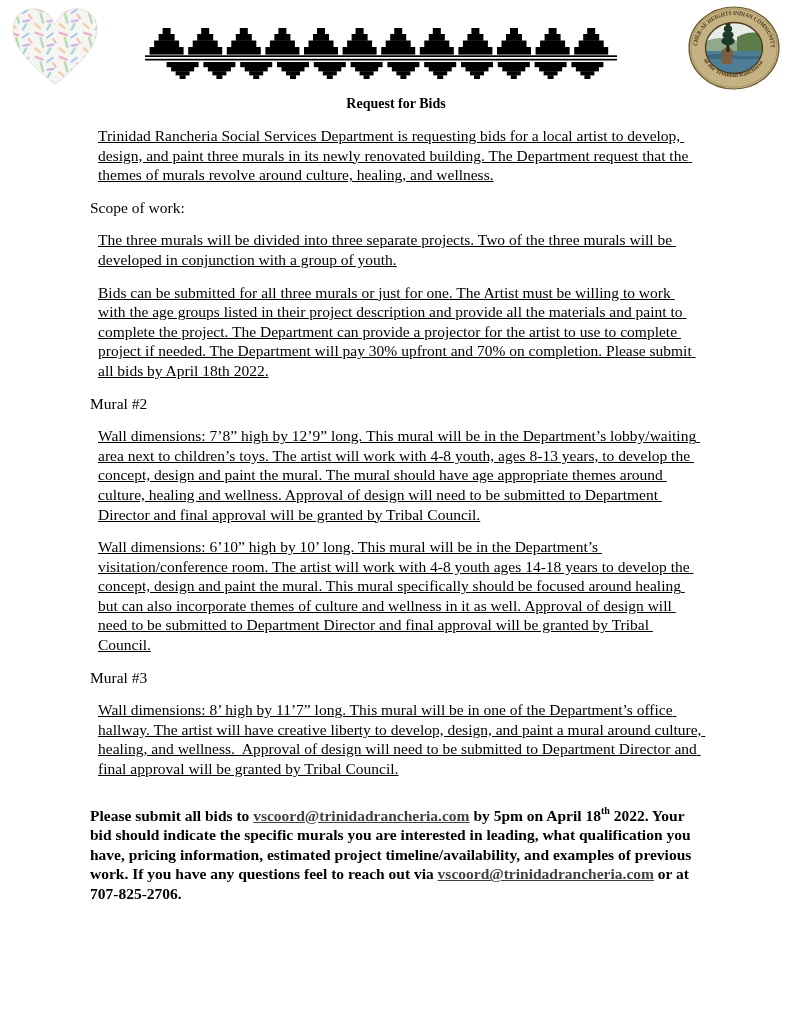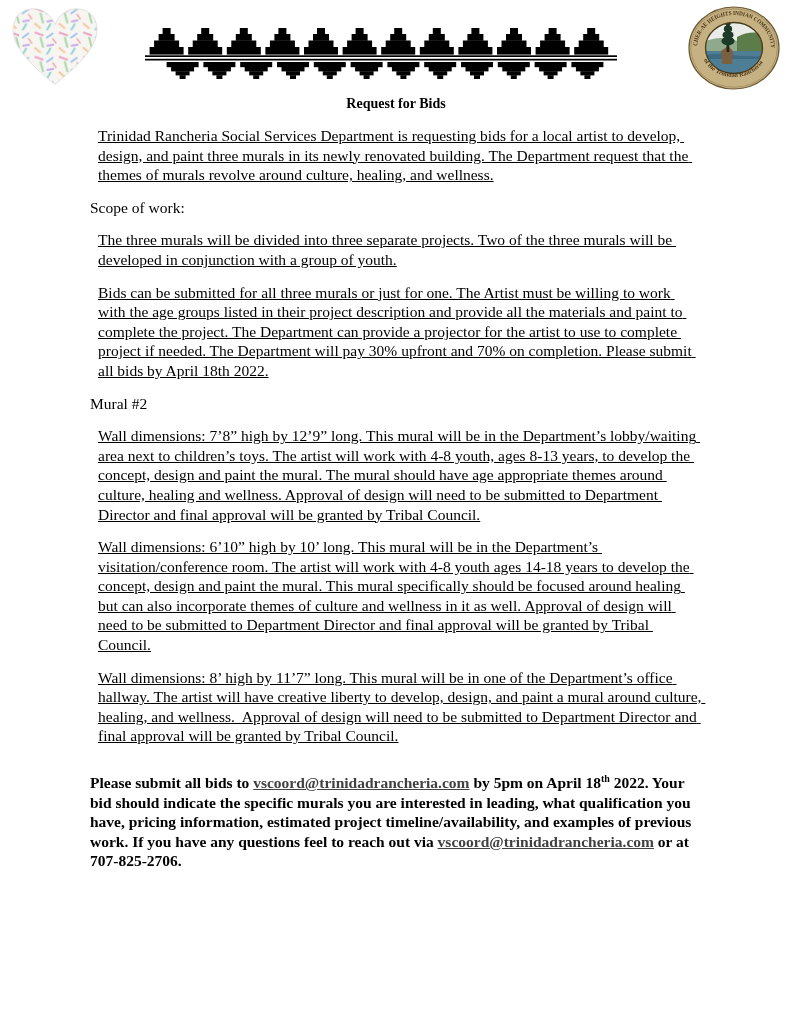--- a/index.html
+++ b/index.html
@@ -155,18 +155,19 @@
 
     <div class="heading">Scope of work:</div>
     <p class="para">The three murals will be divided into three separate projects. Two of the three murals will be developed in conjunction with a group of youth.</p>
     <p class="para">Bids can be submitted for all three murals or just for one. The Artist must be willing to work with the age groups listed in their project description and provide all the materials and paint to complete the project. The Department can provide a projector for the artist to use to complete project if needed. The Department will pay 30% upfront and 70% on completion. Please submit all bids by April 18th 2022.</p>
 
     <div class="heading">Mural #2</div>
     <p class="para">Wall dimensions: 7’8” high by 12’9” long. This mural will be in the Department’s lobby/waiting area next to children’s toys. The artist will work with 4-8 youth, ages 8-13 years, to develop the concept, design and paint the mural. The mural should have age appropriate themes around culture, healing and wellness. Approval of design will need to be submitted to Department Director and final approval will be granted by Tribal Council.</p>
 
     <p class="para">Wall dimensions: 6’10” high by 10’ long. This mural will be in the Department’s visitation/conference room. The artist will work with 4-8 youth ages 14-18 years to develop the concept, design and paint the mural. This mural specifically should be focused around healing but can also incorporate themes of culture and wellness in it as well. Approval of design will need to be submitted to Department Director and final approval will be granted by Tribal Council.</p>
 
+    <div class="heading">Mural #3</div>
     <p class="para">Wall dimensions: 8’ high by 11’7” long. This mural will be in one of the Department’s office hallway. The artist will have creative liberty to develop, design, and paint a mural around culture, healing, and wellness.  Approval of design will need to be submitted to Department Director and final approval will be granted by Tribal Council.</p>
 
     <p class="footer-para"><span>Please submit all bids to </span><a class="email-link">vscoord@trinidadrancheria.com</a><span> by 5pm on April 18</span><sup>th</sup><span> 2022. Your bid should indicate the specific murals you are interested in leading, what qualification you have, pricing information, estimated project timeline/availability, and examples of previous work. If you have any questions feel to reach out via </span><a class="email-link">vscoord@trinidadrancheria.com</a><span> or at 707-825-2706.</span></p>
 
   </div>
 </div>
 
 </body></html>

